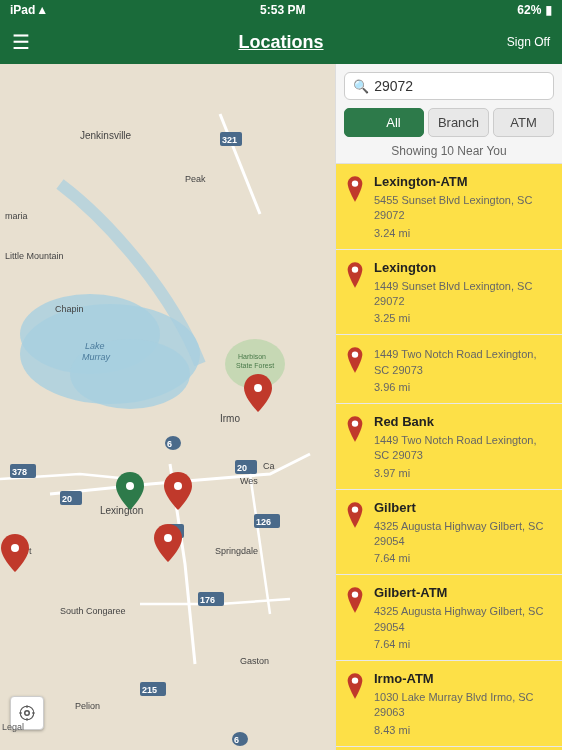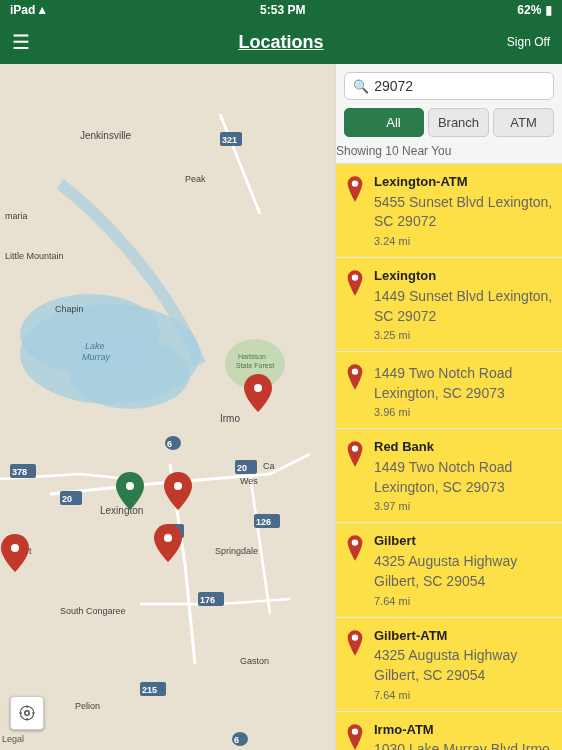--- a/index.html
+++ b/index.html
@@ -83,21 +83,21 @@
       border: 1px solid #ccc;
       border-radius: 4px;
       display: flex;
       align-items: center;
       justify-content: center;
       cursor: pointer;
       box-shadow: 0 1px 3px rgba(0,0,0,0.3);
     }
     .legal-text {
       position: absolute;
-      bottom: 6px;
+      bottom: 18px;
       left: 2px;
       font-size: 9px;
       color: #555;
     }
 
     
     .right-panel {
       width: 227px;
       height: 686px;
       display: flex;
@@ -152,21 +152,21 @@
       padding-left: 23px;
     }
     .filter-btn.inactive {
       background: #e8e8e8;
       color: #444;
       border-color: #ccc;
     }
 
     
     .showing-text {
-      text-align: left;
+      text-align: center;
       font-size: 12px;
       color: #666;
       padding: 3px 0 5px 0;
       background: #f5f5f5;
       border-bottom: 1px solid #e0e0e0;
     }
 
     
     .location-list {
       flex: 1;
@@ -188,21 +188,21 @@
       margin-top: 2px;
     }
     .location-info { flex: 1; }
     .location-name {
       font-size: 13px;
       font-weight: 600;
       color: #222;
       line-height: 1.3;
     }
     .location-address {
-      font-size: 14px;
+      font-size: 11px;
       color: #666;
       line-height: 1.4;
       margin-top: 2px;
     }
     .location-distance {
       font-size: 11px;
       color: #666;
       margin-top: 3px;
     }
   </style>

